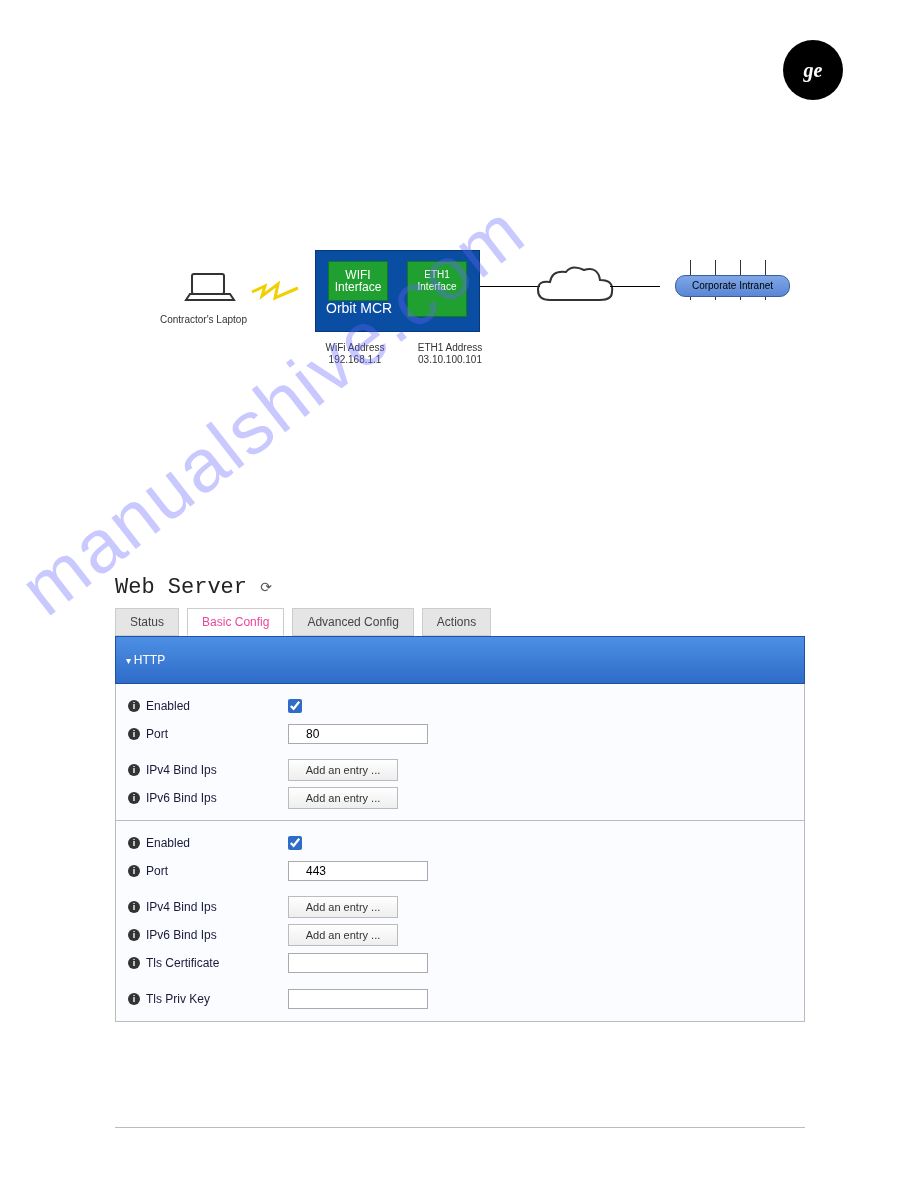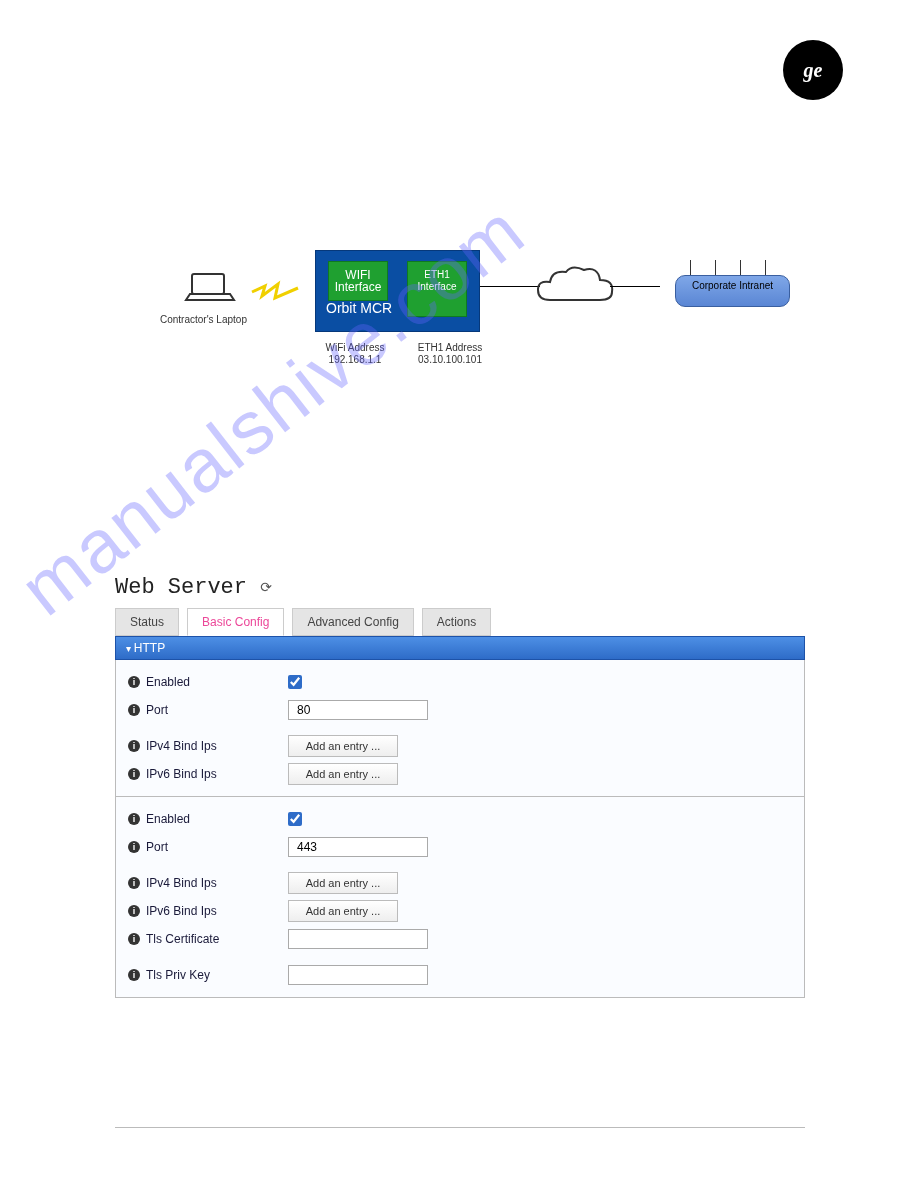--- a/index.html
+++ b/index.html
@@ -16,35 +16,35 @@
   .wifi-if { position: absolute; left: 12px; top: 10px; width: 60px; height: 40px; background: #1fa030; border: 1px solid #0f7a20; color: #fff; font-size: 12px; text-align: center; padding-top: 7px; line-height: 12px; }
   .eth1-if { position: absolute; right: 12px; top: 10px; width: 60px; height: 56px; background: #1fa030; border: 1px solid #0f7a20; color: #fff; font-size: 10px; text-align: center; padding-top: 7px; line-height: 12px; }
   .orbit-label { position: absolute; left: 10px; bottom: 15px; color: #fff; font-size: 14px; }
   .addr1 { position: absolute; left: 165px; top: 92px; width: 80px; text-align: center; font-size: 10px; line-height: 12px; color: #333; }
   .addr2 { position: absolute; left: 260px; top: 92px; width: 80px; text-align: center; font-size: 10px; line-height: 12px; color: #333; }
   .line1 { position: absolute; left: 330px; top: 36px; width: 60px; height: 1px; background: #000; }
   .cloud { position: absolute; left: 380px; top: 10px; width: 90px; height: 55px; }
   .line2 { position: absolute; left: 460px; top: 36px; width: 50px; height: 1px; background: #000; }
   .bus { position: absolute; left: 510px; top: 10px; width: 140px; height: 50px; }
   .bus-vline { position: absolute; top: 0; height: 40px; width: 1px; background: #333; }
-  .intranet { position: absolute; left: 15px; top: 15px; width: 115px; height: 32px; background: linear-gradient(#7fa7e8, #5a86d4); border: 1px solid #3a5fa0; border-radius: 10px; font-size: 10px; color: #000; text-align: center; line-height: 20px; }
+  .intranet { position: absolute; left: 15px; top: 15px; width: 115px; height: 22px; background: linear-gradient(#7fa7e8, #5a86d4); border: 1px solid #3a5fa0; border-radius: 10px; font-size: 10px; color: #000; text-align: center; line-height: 20px; }
   .watermark { position: absolute; left: 130px; top: 280px; width: 700px; height: 650px; pointer-events: none; font-size: 75px; color: rgba(100,100,255,0.35); transform: rotate(-38deg); font-family: sans-serif; letter-spacing: 2px; z-index: 5; }
   .config-panel { position: absolute; left: 115px; top: 575px; width: 690px; }
   .panel-title { font-family: Liberation Mono, monospace; font-size: 22px; font-weight: 400; color: #222; margin-bottom: 8px; }
   .refresh-icon { font-size: 14px; color: #555; vertical-align: middle; }
   .tabs { display: flex; gap: 8px; margin-bottom: 0; }
   .tab { background: #e5e5e5; border: 1px solid #ccc; padding: 6px 14px; font-size: 12px; color: #444; cursor: pointer; }
   .tab.active { background: #fff; border-bottom: 1px solid #fff; color: #ec4899; }
-  .section-hdr { background: linear-gradient(#4d8fe5, #2e6cc8); color: #fff; font-size: 12px; padding: 4px 10px; border: 1px solid #1d52a8; }
+  .section-hdr { background: linear-gradient(#4d8fe5, #2e6cc8); color: #fff; font-size: 12px; padding: 16px 10px; border: 1px solid #1d52a8; }
   .section-hdr::before { content: "▾ "; font-size: 10px; }
   .section-body { border: 1px solid #bbb; border-top: none; padding: 10px 12px 6px; background: #fafcff; }
   .row { display: flex; align-items: center; min-height: 24px; margin-bottom: 4px; }
   .row-label { width: 160px; font-size: 12px; color: #1a1a3a; display: flex; align-items: center; gap: 6px; }
   .info-dot { display: inline-block; width: 12px; height: 12px; border-radius: 50%; background: #333; color: #fff; font-size: 9px; line-height: 12px; text-align: center; font-weight: bold; }
-  .text-input { width: 140px; height: 20px; border: 1px solid #aaa; padding: 1px 8px; font-size: 12px; background: #fff; }
+  .text-input { width: 140px; height: 20px; border: 1px solid #aaa; padding: 1px 17px; font-size: 12px; background: #fff; }
   .add-btn { width: 110px; height: 22px; border: 1px solid #bbb; background: linear-gradient(#fff,#eee); font-size: 11px; color: #333; cursor: pointer; }
   .chk { width: 14px; height: 14px; accent-color: #2e6cc8; }
   .footer-line { position: absolute; left: 115px; bottom: 60px; width: 690px; height: 1px; background: #bbb; }
 </style>
 </head>
 <body>
 <div class="page">
 
 <div class="logo-wrap">
   <div class="ge-logo">ge</div>

